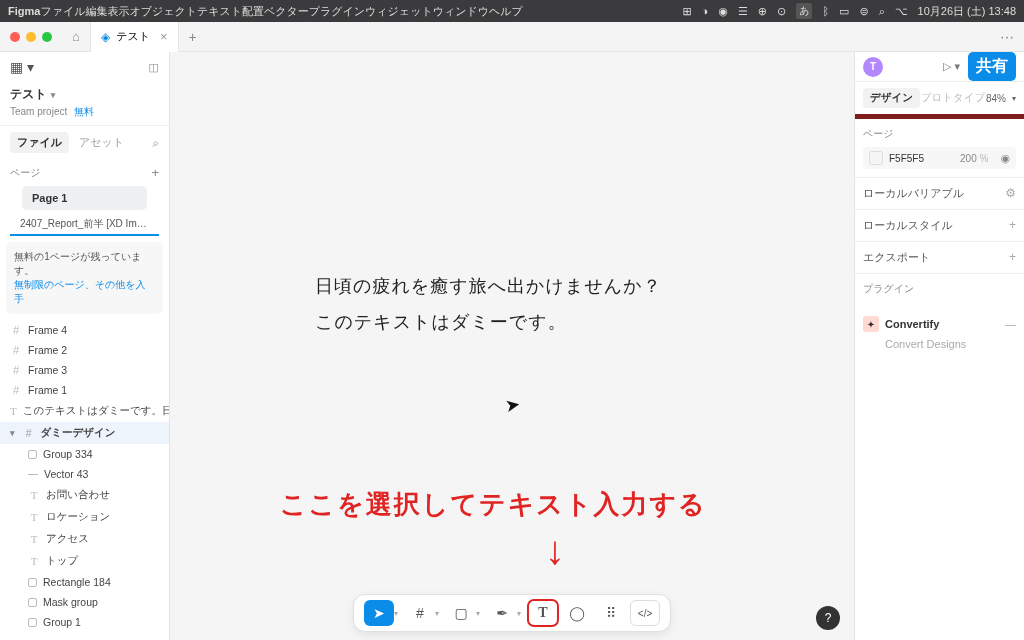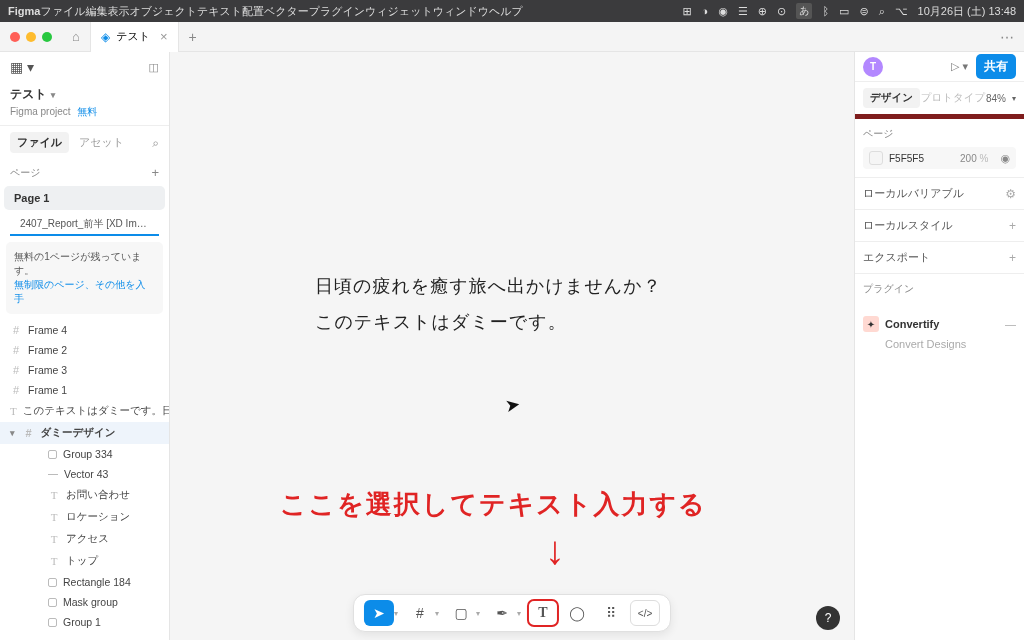--- a/index.html
+++ b/index.html
@@ -34,29 +34,29 @@
 .lp-top { height: 30px; display: flex; align-items: center; justify-content: space-between; padding: 0 10px; color: #777; }
 .proj { padding: 4px 10px 2px; font-size: 12px; font-weight: 600; display: flex; align-items: center; gap: 4px; }
 .proj .chev { font-size: 9px; color: #888; }
 .team { padding: 0 10px 6px; color: #888; font-size: 10px; }
 .team a { color: #0c8ce9; text-decoration: none; margin-left: 4px; }
 .tabs2 { display: flex; align-items: center; justify-content: space-between; padding: 6px 10px; border-top: 1px solid #eee; }
 .tabs2 .tabbtn { font-size: 11px; color: #999; cursor: pointer; }
 .tabs2 .tabbtn.active { background: #f2f2f2; padding: 3px 7px; border-radius: 4px; color: #333; font-weight: 600; }
 .tabs2 .search { font-size: 12px; color: #999; }
 .sec-head { display: flex; justify-content: space-between; align-items: center; padding: 6px 10px; color: #888; font-size: 10px; }
-.page-item { padding: 6px 10px; font-size: 11px; background: #eef0f2; border-radius: 5px; margin: 0 4px; font-weight: 600; }
+.page-item { padding: 6px 10px; font-size: 11px; background: #eef0f2; border-radius: 5px; margin: 0 22px; font-weight: 600; }
 .page-item2 { padding: 5px 10px; font-size: 10px; color: #555; white-space: nowrap; overflow: hidden; text-overflow: ellipsis; }
 .upsell { margin: 6px 6px; padding: 8px; background: #f7f7f7; border-radius: 5px; font-size: 10px; color: #555; }
 .upsell a { color: #0c8ce9; text-decoration: none; }
 .layer-head { padding: 8px 10px 4px; font-size: 10px; color: #888; }
 .layer { display: flex; align-items: center; gap: 6px; padding: 4px 10px; font-size: 10.5px; color: #444; white-space: nowrap; overflow: hidden; text-overflow: ellipsis; cursor: default; }
 .layer.sel { background: #eef4fb; font-weight: 700; }
 .layer .hash { color: #bbb; font-size: 11px; width: 12px; text-align: center; }
-.layer.indent { padding-left: 28px; margin-left: 20px; }
+.layer.indent { padding-left: 28px; }
 .layer .t { color: #bbb; font-family: serif; font-size: 11px; width: 12px; text-align: center; }
 .layer .sq { width: 9px; height: 9px; border: 1px solid #bbb; border-radius: 2px; }
 .layer .dash { width: 10px; height: 1px; background: #bbb; }
 
 
 .canvas-text { position: absolute; left: 145px; top: 216px; font-family: "Hiragino Mincho ProN", serif; font-size: 18px; line-height: 2.0; color: #222; letter-spacing: 1px; }
 .cursor-arrow { position: absolute; left: 335px; top: 342px; font-size: 18px; color: #111; transform: rotate(-10deg); }
 .anno { position: absolute; left: 110px; top: 435px; color: #e02424; font-size: 26px; font-weight: 800; letter-spacing: 2px; }
 .anno-arrow { position: absolute; left: 375px; top: 476px; color: #e02424; font-size: 40px; font-weight: 900; }
 .toolbar { position: absolute; bottom: 8px; left: 50%; transform: translateX(-50%); background: #fff; border: 1px solid #e0e0e0; border-radius: 12px; box-shadow: 0 3px 10px rgba(0,0,0,0.08); display: flex; align-items: center; padding: 5px 10px; gap: 4px; }
@@ -64,32 +64,32 @@
 .tb-item.active { background: #0c8ce9; color: #fff; }
 .tb-item.hl { outline: 2.5px solid #e02424; outline-offset: -1px; }
 .tb-chev { font-size: 8px; color: #aaa; margin-left: -4px; margin-right: 3px; }
 .help-fab { position: absolute; right: 14px; bottom: 10px; width: 24px; height: 24px; border-radius: 50%; background: #333; color: #fff; display: flex; align-items: center; justify-content: center; font-size: 12px; }
 
 
 .rp-top { height: 30px; display: flex; align-items: center; justify-content: space-between; padding: 0 8px; border-bottom: 1px solid #eee; }
 .avatar { width: 20px; height: 20px; border-radius: 50%; background: #b388ff; color: #fff; display: flex; align-items: center; justify-content: center; font-size: 10px; font-weight: 600; }
 .rp-top-right { display: flex; align-items: center; gap: 8px; }
 .play { font-size: 11px; color: #777; }
-.share-btn { background: #0c8ce9; color: #fff; font-size: 12px; padding: 4px 8px; border-radius: 5px; font-weight: 600; }
+.share-btn { background: #0c8ce9; color: #fff; font-size: 16px; padding: 4px 8px; border-radius: 5px; font-weight: 600; }
 .rp-tabs { display: flex; align-items: center; justify-content: space-between; padding: 6px 8px; border-bottom: 5px solid #7f1d1d; font-size: 10.5px; }
 .rp-tab { color: #bbb; cursor: pointer; }
 .rp-tab.active { background: #f2f2f2; padding: 3px 7px; border-radius: 4px; color: #333; font-weight: 600; }
 .rp-zoom { color: #666; font-size: 10px; display: flex; align-items: center; gap: 6px; }
 .rp-section { padding: 8px 8px; border-bottom: 1px solid #eee; }
 .rp-section-h { font-size: 10px; color: #888; margin-bottom: 6px; display: flex; justify-content: space-between; align-items: center; }
 .color-row { display: flex; align-items: center; gap: 6px; background: #f7f7f7; padding: 4px 6px; border-radius: 4px; font-size: 10px; }
 .color-sw { width: 14px; height: 14px; background: #f5f5f5; border: 1px solid #ddd; border-radius: 3px; }
 .color-row .pct { margin-left: auto; color: #888; }
 .eye { color: #888; margin-left: 6px; font-size: 11px; }
-.prop-row { display: flex; justify-content: space-between; align-items: center; padding: 8px; font-size: 11px; color: #555; border-bottom: 1px solid #eee; }
+.prop-row { display: flex; justify-content: space-between; padding: 8px; font-size: 11px; color: #555; border-bottom: 1px solid #eee; }
 .prop-row .ic { color: #aaa; font-size: 12px; }
 .plugin { display: flex; align-items: center; gap: 6px; padding: 6px 8px; font-size: 11px; }
 .plugin .picon { width: 16px; height: 16px; background: #ffd9d2; border-radius: 3px; display: flex; align-items: center; justify-content: center; font-size: 10px; }
 .plugin .dash { margin-left: auto; color: #aaa; }
 .plugin-sub { padding: 0 8px 8px 30px; font-size: 11px; color: #aaa; }
 </style>
 </head>
 <body>
 
 <div class="mac-menu">
@@ -146,21 +146,21 @@
   <div class="leftpanel">
     <div class="lp-top">
       <span style="font-size:14px;color:#555">▦ ▾</span>
       <span style="color:#888">◫</span>
     </div>
     <div class="proj">
       <span>テスト</span>
       <span class="chev">▾</span>
     </div>
     <div class="team">
-      <span>Figma project</span>
+      <span>Team project</span>
       <a href="#">無料</a>
     </div>
     <div class="tabs2">
       <div style="display:flex;gap:10px;align-items:center">
         <span class="tabbtn active">ファイル</span>
         <span class="tabbtn">アセット</span>
       </div>
       <span class="search">⌕</span>
     </div>
     <div class="sec-head">

